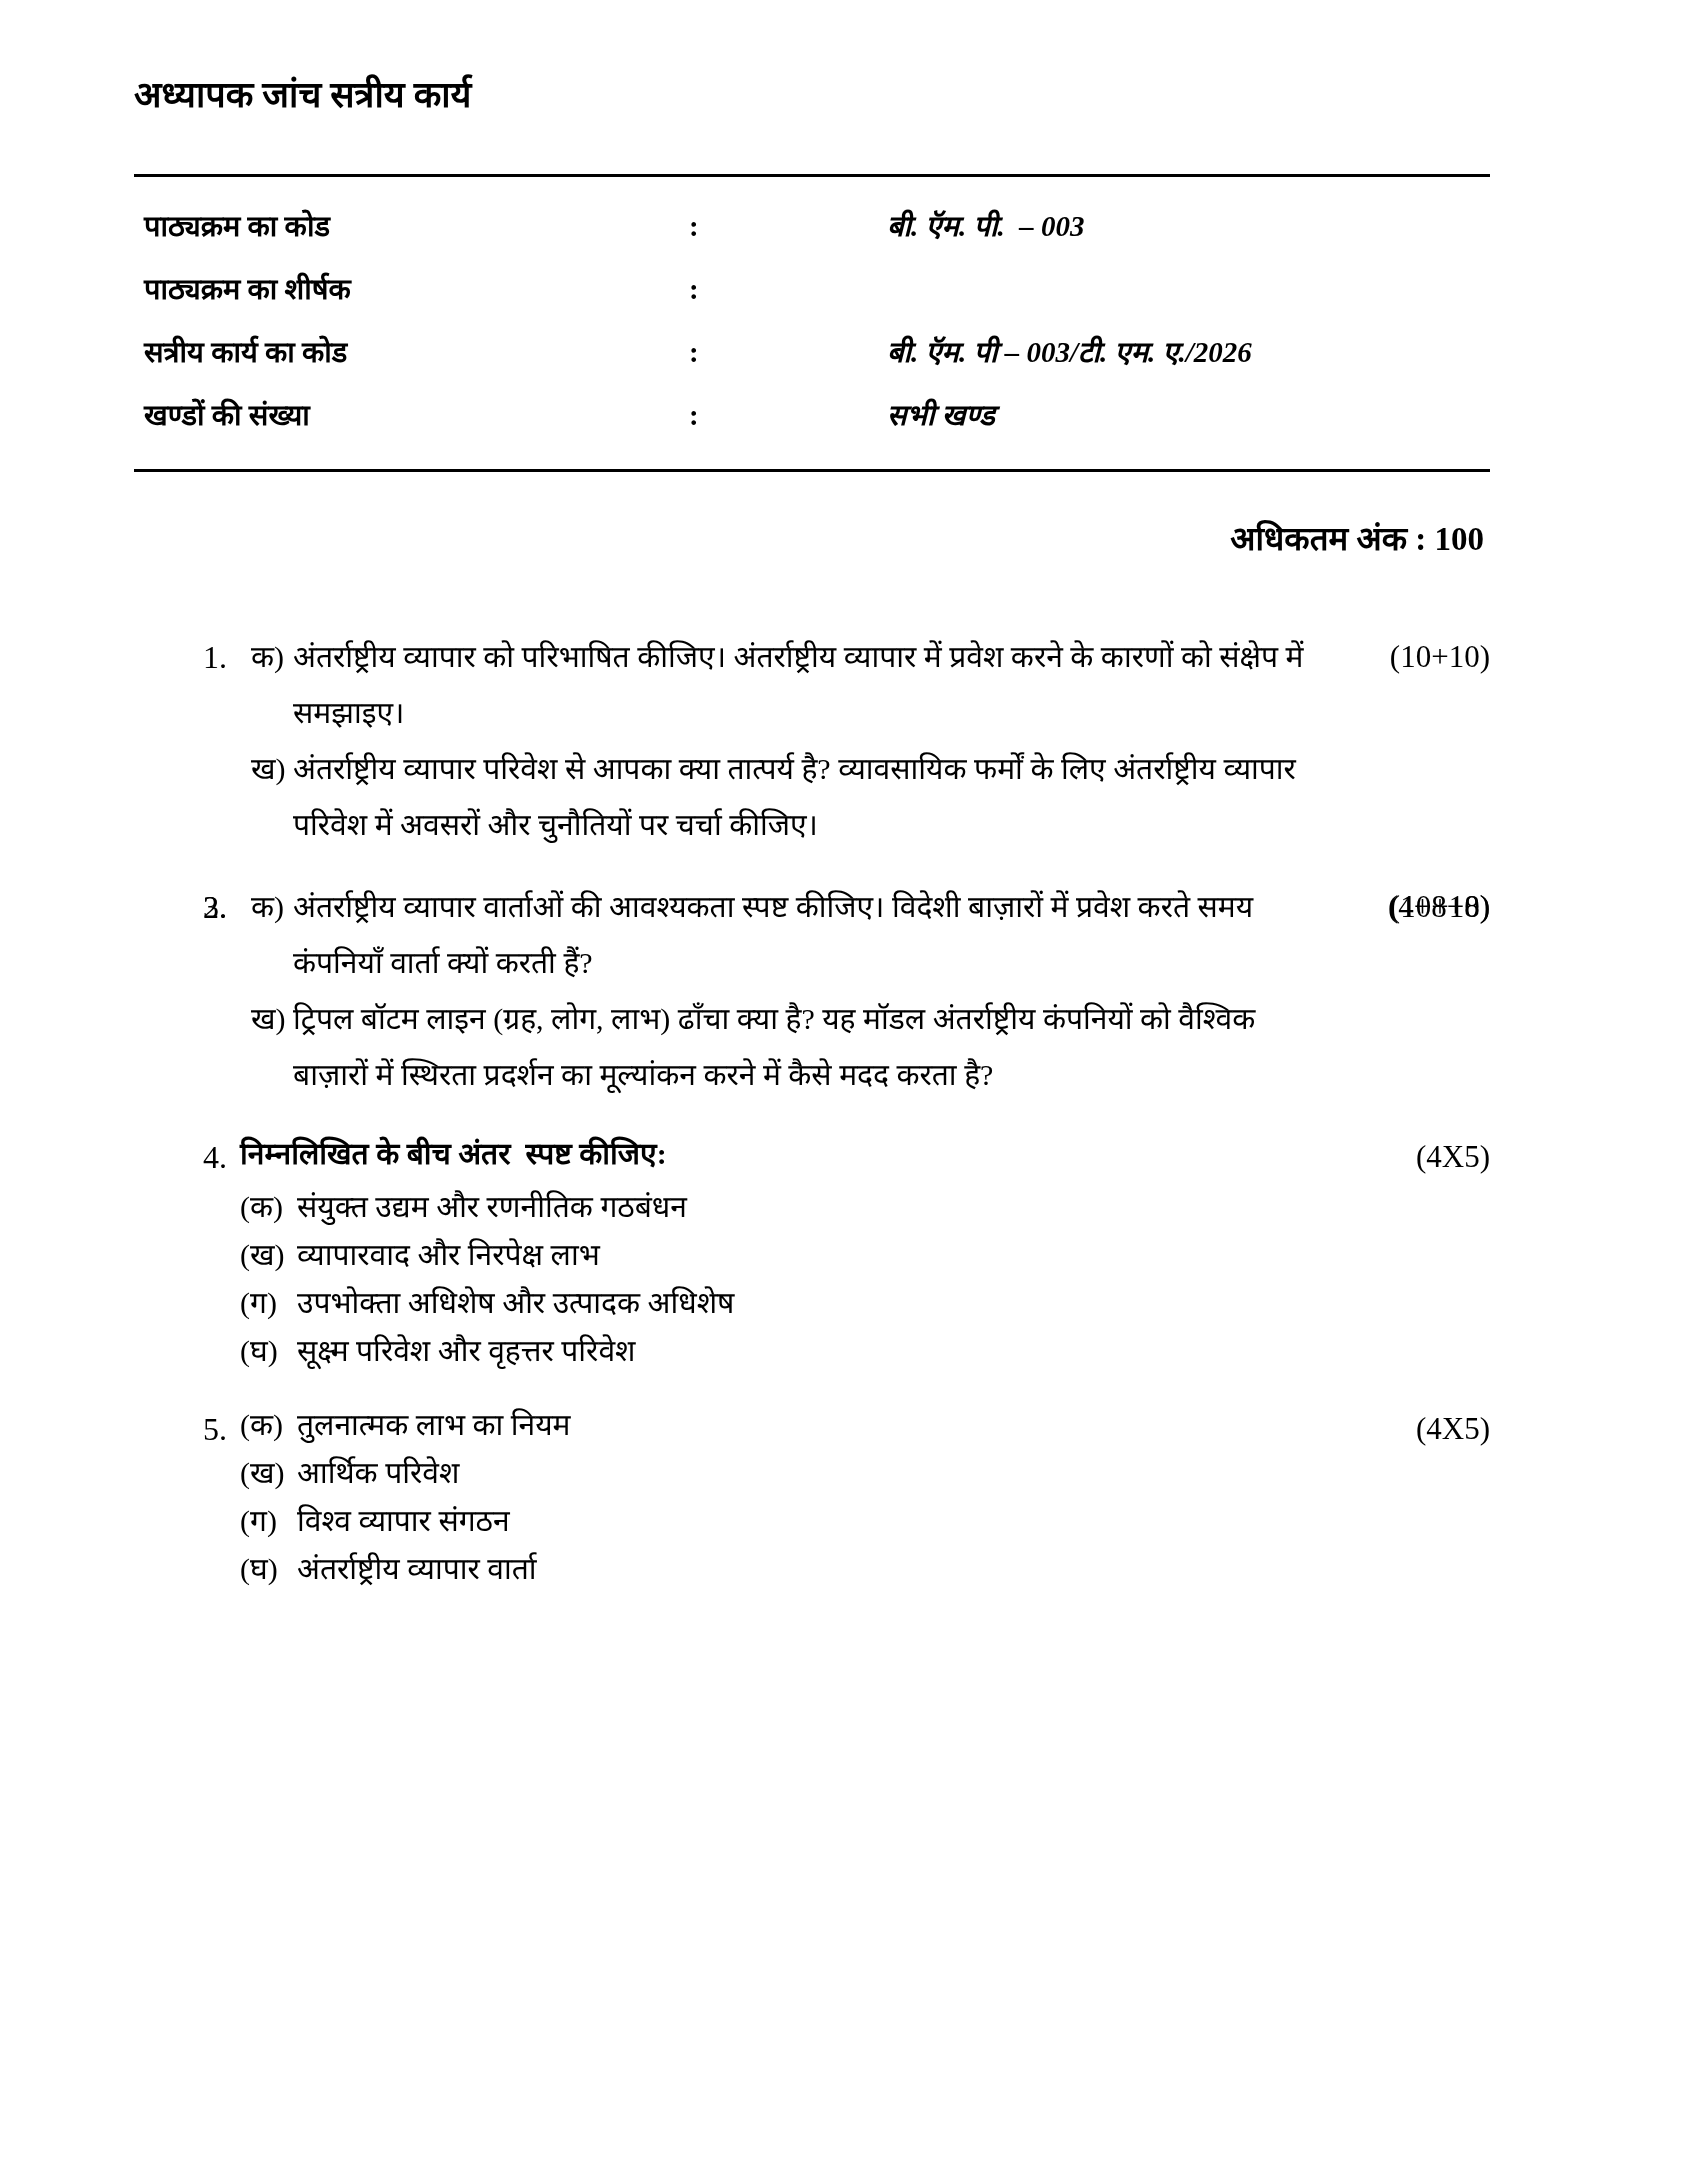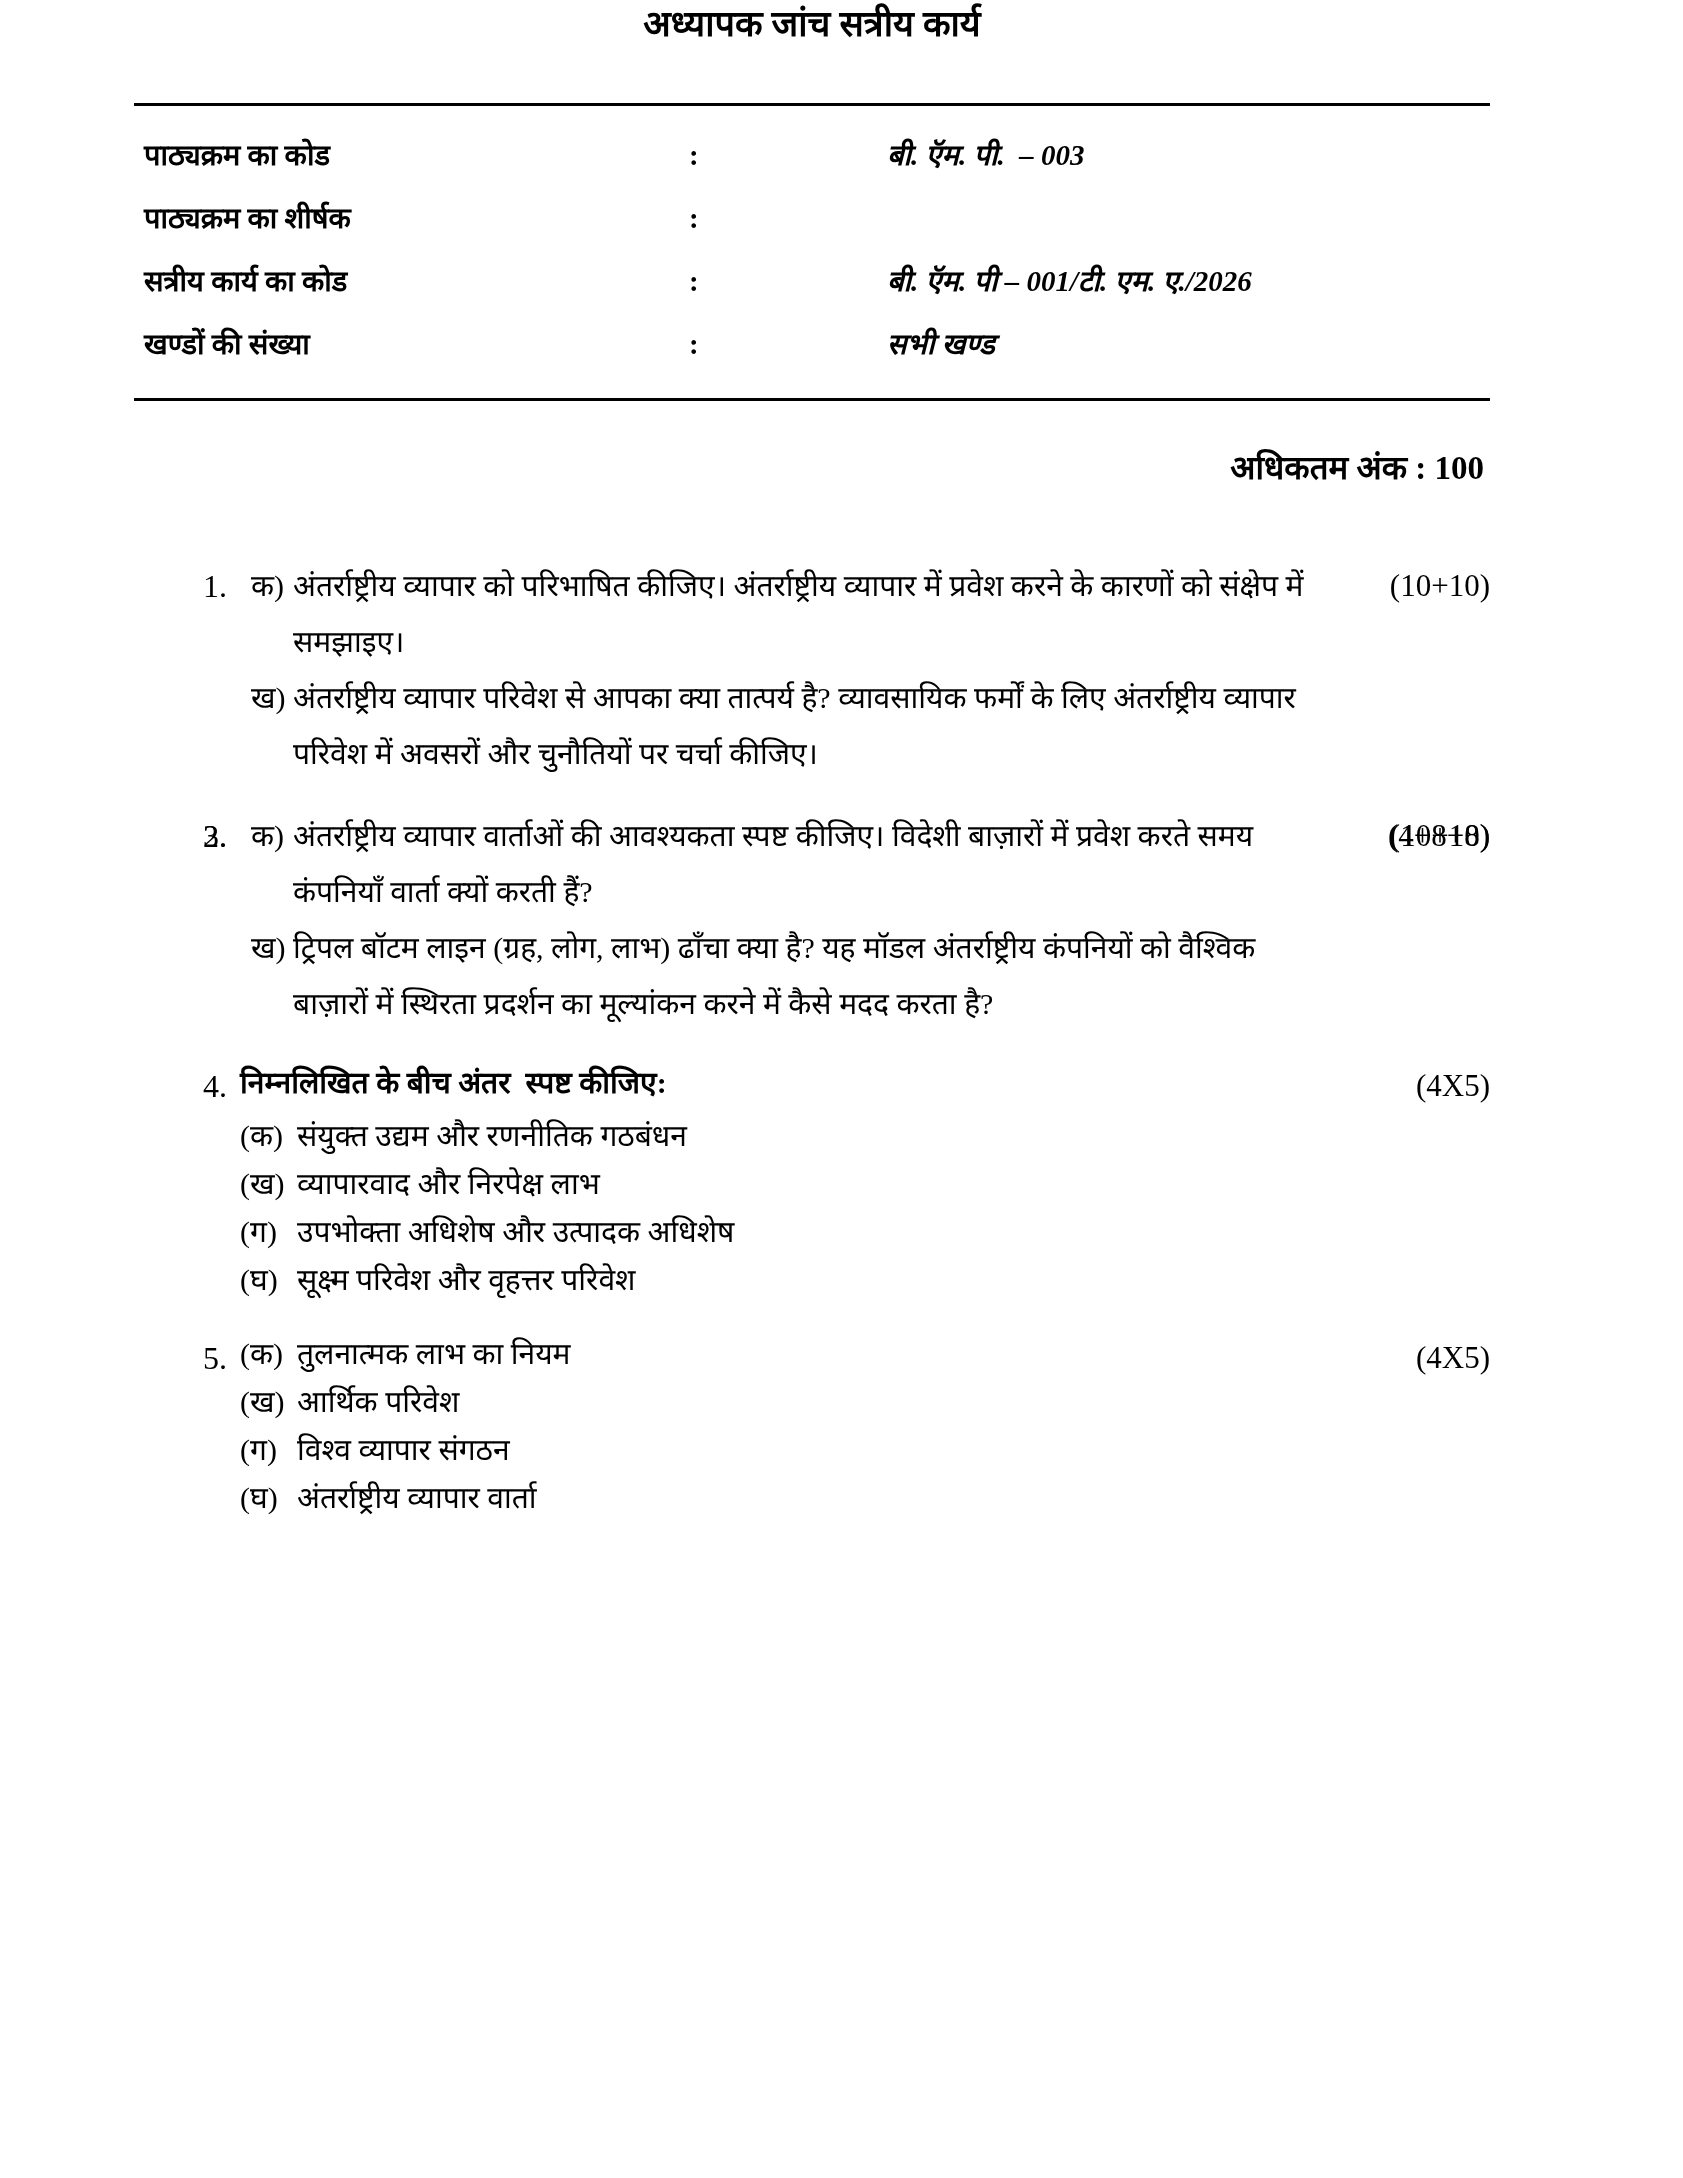--- a/index.html
+++ b/index.html
@@ -12,21 +12,22 @@
     position: relative;
     overflow: hidden;
   }
   .doc {
     position: absolute;
     left: 134px;
     top: 0;
     width: 1356px; 
   }
   .title {
-    text-align: center;
+    margin-top: 71px;
+    text-align: left;
     font-weight: bold;
     font-size: 36px;
     line-height: 48px;
     white-space: pre-wrap;
   }
   .rule {
     border: none;
     border-top: 3px solid #000;
     margin-top: 55px;
     width: 100%;
@@ -133,21 +134,21 @@
       <span class="meta-colon">:</span>
       <span class="meta-value">बी. ऍम. पी.  – 003</span>
     </div>
     <div class="meta-row">
       <span class="meta-label">पाठ्यक्रम का शीर्षक</span>
       <span class="meta-colon">:</span>
     </div>
     <div class="meta-row">
       <span class="meta-label">सत्रीय कार्य का कोड</span>
       <span class="meta-colon">:</span>
-      <span class="meta-value">बी. ऍम. पी – 001/टी. एम. ए./2026</span>
+      <span class="meta-value">बी. ऍम. पी – 003/टी. एम. ए./2026</span>
     </div>
     <div class="meta-row">
       <span class="meta-label">खण्डों की संख्या</span>
       <span class="meta-colon">:</span>
       <span class="meta-value">सभी खण्ड</span>
     </div>
   </div>
 
   <hr class="rule rule-2">
 

